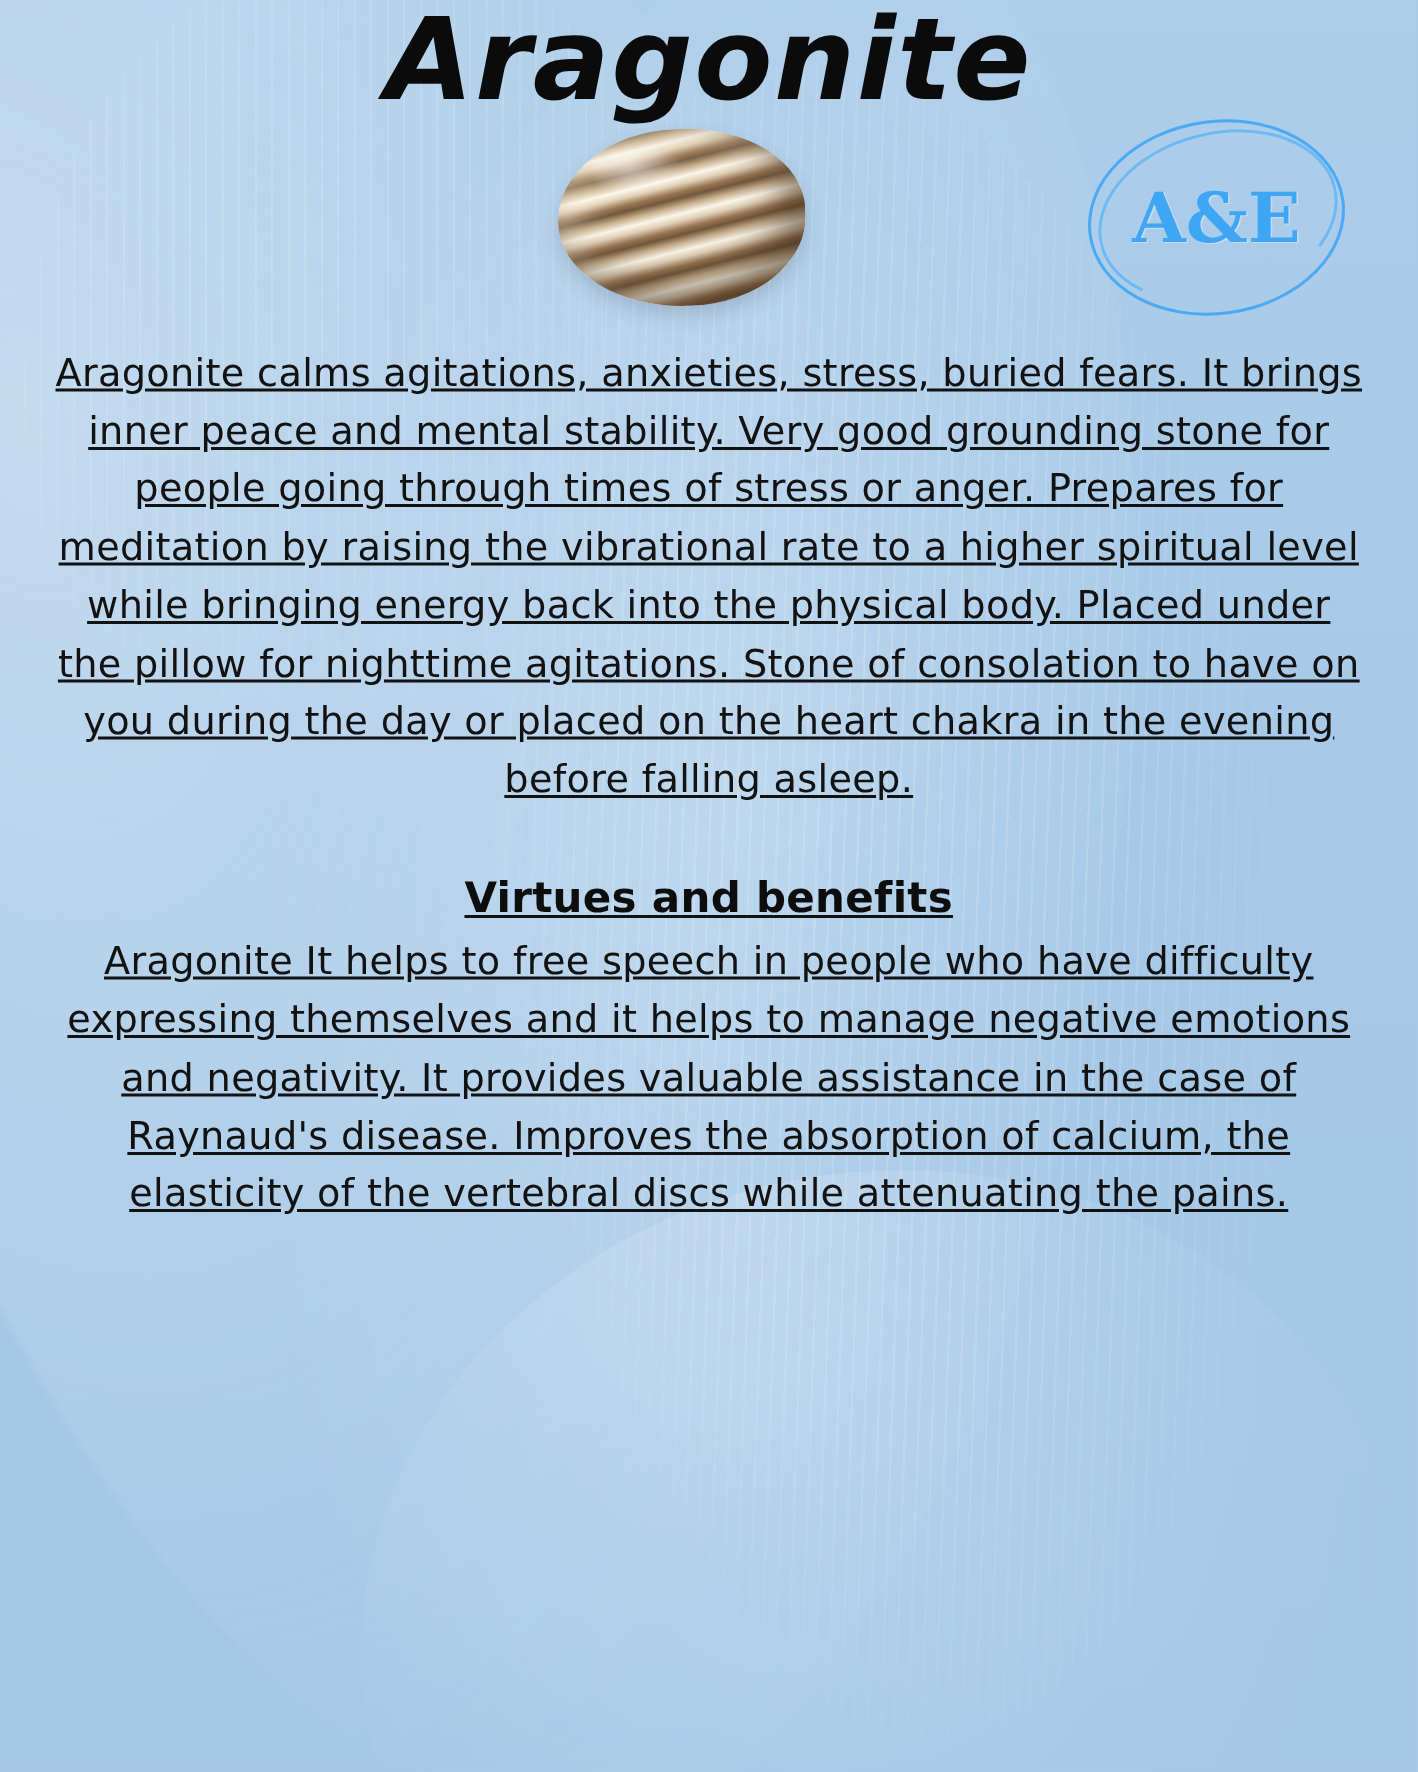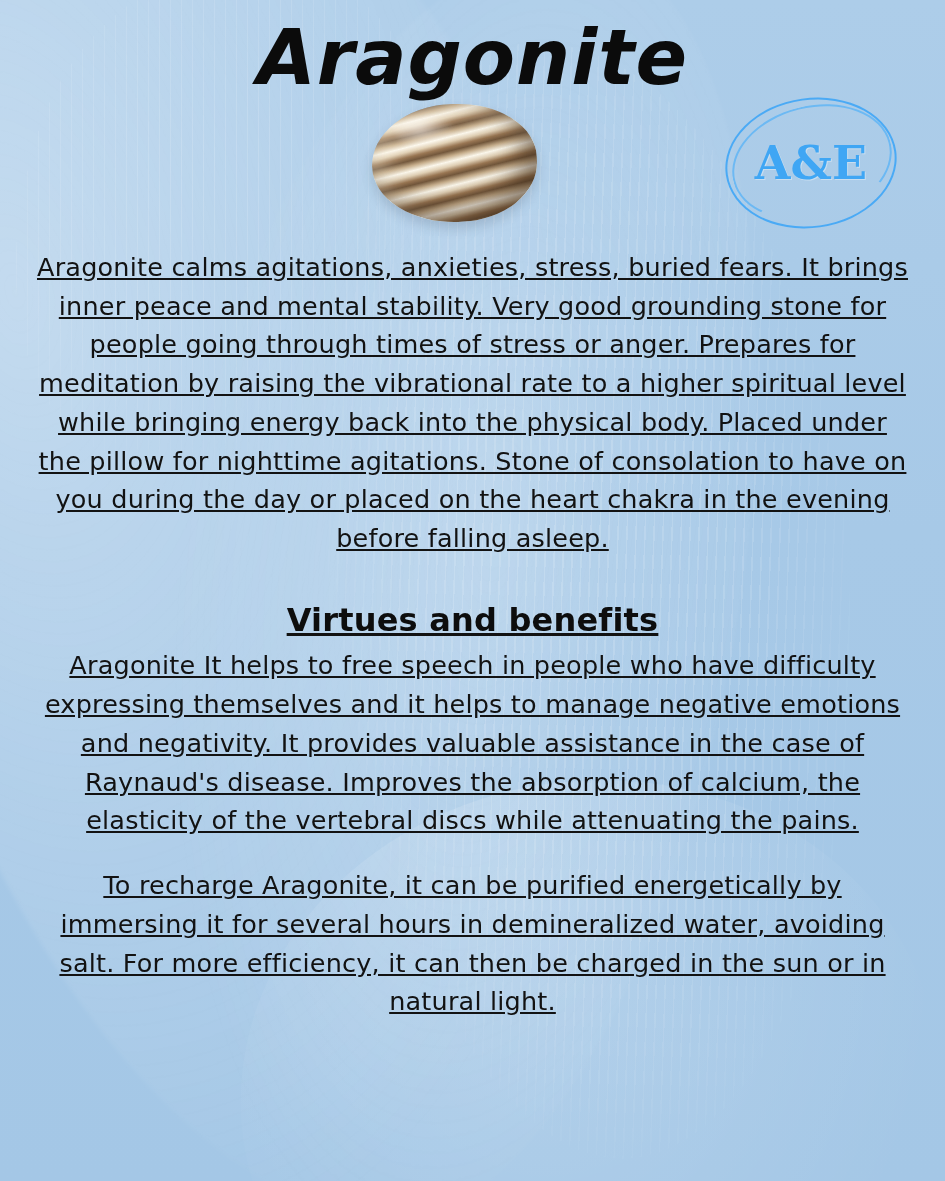--- a/index.html
+++ b/index.html
@@ -111,21 +111,20 @@
   }
 
   .title {
     font-family: "DejaVu Sans", sans-serif;
     font-style: italic;
     font-weight: 700;
     font-size: 76px;
     color: #0b0b0b;
     text-align: center;
     letter-spacing: 1px;
-    padding-top: 18px;
     line-height: 1.05;
   }
 
   .hero-row {
     position: relative;
     height: 150px;
   }
 
   
   .stone {
@@ -234,21 +233,21 @@
     letter-spacing: 0.2px;
     padding: 0 12px;
     text-decoration: underline;
   }
 
   .para { margin-top: 0; }
 
   .section-head {
     text-align: center;
     font-weight: 700;
-    font-size: 32px;
+    font-size: 28px;
     color: #0d0d0d;
     margin-top: 38px;
     margin-bottom: 2px;
   }
 
   .spacer-lg { height: 26px; }
 </style>
 </head>
 <body>
 
@@ -277,16 +276,15 @@
 
   <div class="body-text">
 
     <p class="para">Aragonite calms agitations, anxieties, stress, buried fears. It brings inner peace and mental stability. Very good grounding stone for people going through times of stress or anger. Prepares for meditation by raising the vibrational rate to a higher spiritual level while bringing energy back into the physical body. Placed under the pillow for nighttime agitations. Stone of consolation to have on you during the day or placed on the heart chakra in the evening before falling asleep.</p>
 
     <h2 class="section-head">Virtues and benefits</h2>
     <p class="para">Aragonite It helps to free speech in people who have difficulty expressing themselves and it helps to manage negative emotions and negativity. It provides valuable assistance in the case of Raynaud's disease. Improves the absorption of calcium, the elasticity of the vertebral discs while attenuating the pains.</p>
 
     <div class="spacer-lg"></div>
 
-    <p class="para">To recharge Aragonite, it can be purified energetically by immersing it for several hours in demineralized water, avoiding salt. For more efficiency, it can then be charged in the sun or in natural light.</p>
 
   </div>
 </div>
 
 </body></html>

